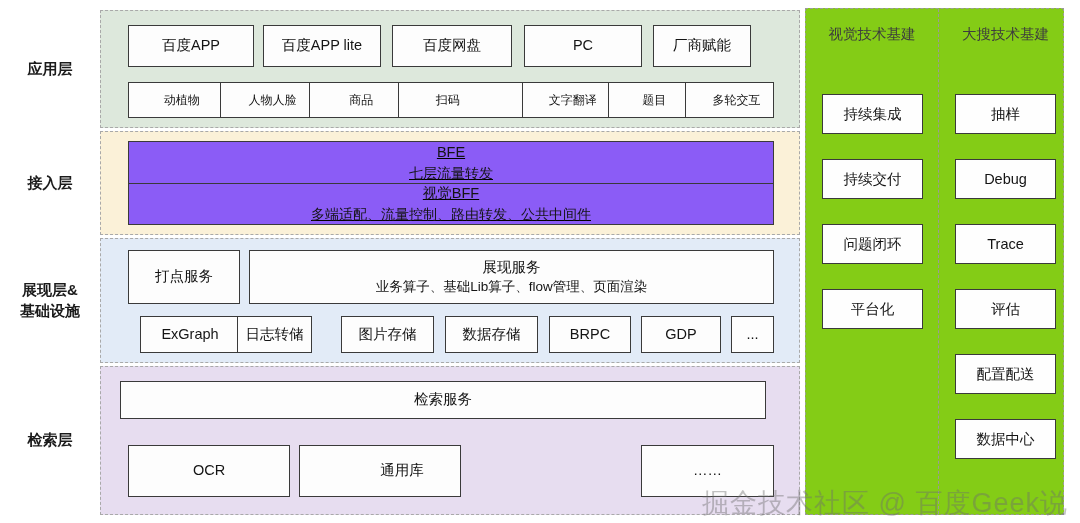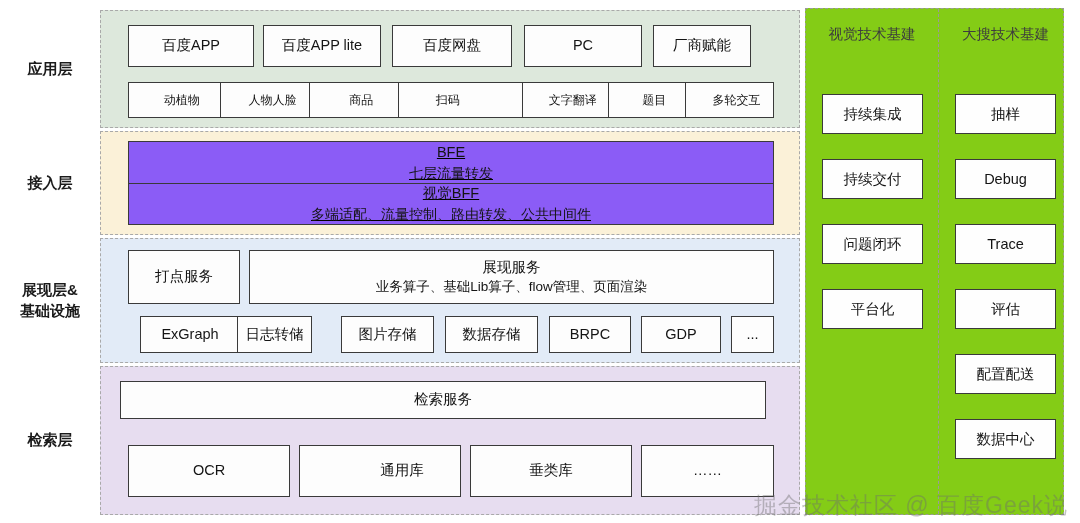--- a/index.html
+++ b/index.html
@@ -108,21 +108,21 @@
     background: #fefefe;
     border: 1.6px solid #3a3a3a;
     display: flex; align-items: center; justify-content: center;
     font-size: 14.5px; color: #141414;
   }
 
   
   .watermark {
     position: absolute;
     right: 12px; bottom: 2px;
-    font-size: 23px;
+    font-size: 27px;
     color: rgba(110,110,110,0.42);
     letter-spacing: 1px;
     white-space: nowrap;
     pointer-events: none;
   }
 </style>
 </head>
 <body>
 
 <div id="root">
@@ -180,21 +180,20 @@
   <div class="box thin" style="top:316px;left:549px;width:82px;height:37px;">BRPC</div>
   <div class="box thin" style="top:316px;left:641px;width:80px;height:37px;">GDP</div>
   <div class="box thin" style="top:316px;left:731px;width:43px;height:37px;">...</div>
 
   <div class="band retr" style="top:366px;height:149px;"></div>
 
   <div class="box" style="top:381px;left:120px;width:646px;height:38px;">检索服务</div>
 
   <div class="box thin" style="top:445px;left:128px;width:162px;height:52px;">OCR</div>
   <div class="box thin" style="top:445px;left:299px;width:162px;height:52px;padding-left:44px;">通用库</div>
-  <div class="box thin" style="top:445px;left:470px;width:162px;height:52px;">垂类库</div>
   <div class="box thin" style="top:445px;left:641px;width:133px;height:52px;">……</div>
 
   <div class="right-panel">
 
     <div class="right-col" style="left:0;">
       <div class="col-title">视觉技术基建</div>
       <div class="mini" style="top:85px;">持续集成</div>
       <div class="mini" style="top:150px;">持续交付</div>
       <div class="mini" style="top:215px;">问题闭环</div>
       <div class="mini" style="top:280px;">平台化</div>

